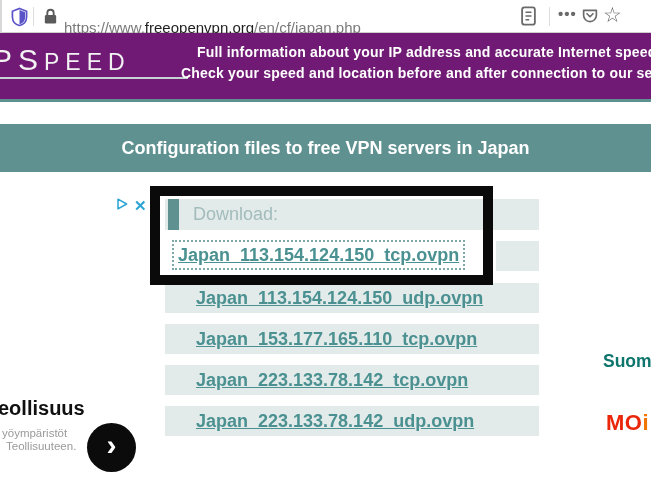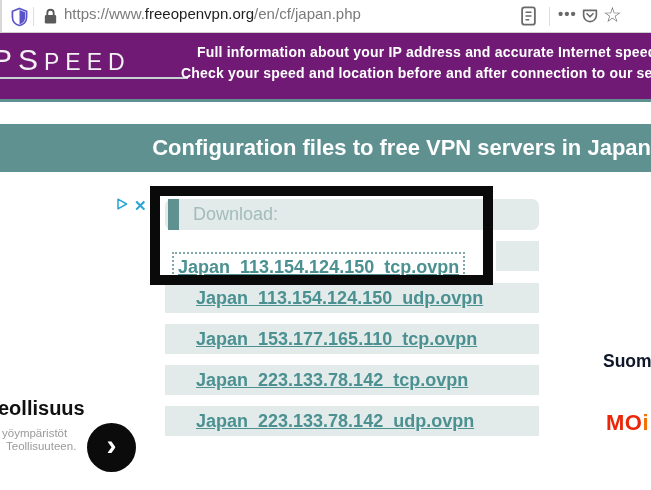--- a/index.html
+++ b/index.html
@@ -5,72 +5,72 @@
   html,body{margin:0;padding:0;background:#fff;}
   .stage{position:relative;width:651px;height:490px;overflow:hidden;
          font-family:"Liberation Sans",sans-serif;background:#fff;}
 
   
   .urlbar{position:absolute;left:0;top:0;width:651px;height:33px;background:#fff;
           border-bottom:1px solid #cfcfcf;border-left:2px solid #d8d8d8;box-sizing:border-box;}
   .urlbar .vsep{position:absolute;top:7px;width:1px;height:19px;background:#ddd;}
   .shield-ic{position:absolute;left:9px;top:7px;}
   .lock-ic{position:absolute;left:41px;top:8px;}
-  .urltext{position:absolute;left:62px;top:5px;font-size:15px;white-space:nowrap;}
+  .urltext{position:absolute;left:62px;top:19px;font-size:15px;white-space:nowrap;}
   .urltext .dim{color:#7a7a7a;} .urltext .strong{color:#1f1f1f;}
   .reader-ic{position:absolute;left:519px;top:6px;}
   .dots{position:absolute;left:556px;top:5px;font-size:15px;color:#6a6a6a;letter-spacing:1px;font-weight:bold;}
   .pocket-ic{position:absolute;left:579px;top:7px;}
   .star{position:absolute;left:601px;top:3px;font-size:21px;color:#6a6a6a;}
 
   
   .siteheader{position:absolute;left:0;top:33px;width:651px;height:66px;background:#701a75;
               border-bottom:3px solid #5f9191;}
   .logo{position:absolute;left:-8px;top:10px;color:#f2f2f2;white-space:nowrap;letter-spacing:6px;}
   .logo .big{font-size:30px;} .logo .small{font-size:23px;}
   .logo-underline{position:absolute;left:-8px;top:44px;width:196px;height:2px;background:#c6d2d2;}
   .hline{position:absolute;color:#fff;font-weight:bold;font-size:14px;white-space:nowrap;letter-spacing:0.2px;}
   .hline1{left:197px;top:11px;} .hline2{left:181px;top:32px;}
 
   
   .banner{position:absolute;left:0;top:124px;width:651px;height:48px;background:#5f9191;}
-  .banner .title{display:block;text-align:right;line-height:48px;color:#fff;font-weight:bold;
-                 font-size:22px;}
+  .banner .title{display:block;text-align:center;line-height:48px;color:#fff;font-weight:bold;
+                 font-size:18px;}
 
   
   .rows{position:absolute;left:165px;top:199px;width:374px;display:flex;flex-direction:column;gap:11.3px;}
   .row{height:30px;background:#e3eaea;}
-  .row-header{height:31px;display:flex;align-items:center;padding-left:3px;box-sizing:border-box;border-radius:7px;}
+  .row-header{height:31px;display:flex;align-items:center;padding-left:3px;box-sizing:border-box;}
   .accent{width:11px;height:31px;background:#5f9191;margin-right:14px;flex:0 0 auto;}
   .dl-label{font-size:18px;color:#a2bcbc;}
   .row a{color:#4b9191;font-weight:bold;font-size:18px;text-decoration:underline;line-height:30px;}
   .row-link{padding-left:31px;box-sizing:border-box;white-space:nowrap;}
   .row-focus{padding-left:9px;
      background:linear-gradient(to right,#ffffff 0 331px,#e3eaea 331px);}
-  .row-focus a{display:inline-block;line-height:26px;margin-top:13px;padding:0 4px;
+  .row-focus a{display:inline-block;line-height:26px;margin-top:1px;padding:0 4px;
      outline:2px dotted #7fa9a9;}
 
   
   .anno-box{position:absolute;left:150px;top:186px;width:343px;height:99px;box-sizing:border-box;
             border:10px solid #0a0a0a;pointer-events:none;}
 
   
   .adchoices{position:absolute;left:115px;top:197px;display:flex;align-items:center;gap:4px;}
   .ad-close{color:#2aa4d4;font-size:15px;font-weight:bold;}
 
   
   .lad-title{position:absolute;left:-2px;top:397px;font-size:20px;font-weight:bold;color:#101010;white-space:nowrap;}
   .lad-l1{position:absolute;left:2px;top:427px;font-size:11.5px;color:#9a9a9a;white-space:nowrap;}
   .lad-l2{position:absolute;left:6px;top:440px;font-size:11.5px;color:#9a9a9a;white-space:nowrap;}
   .lad-circle{position:absolute;left:87px;top:423px;width:49px;height:49px;border-radius:50%;
               background:#0b0b0b;display:flex;align-items:center;justify-content:center;}
   .lad-circle span{color:#fff;font-size:30px;font-weight:bold;margin-top:-5px;}
 
   
-  .rad-title{position:absolute;left:603px;top:351px;font-size:17.5px;font-weight:bold;color:#0f172a;white-space:nowrap;}
+  .rad-title{position:absolute;left:603px;top:351px;font-size:17.5px;font-weight:bold;color:#0f766e;white-space:nowrap;}
   .rad-logo{position:absolute;left:606px;top:410px;font-size:22px;font-weight:bold;white-space:nowrap;letter-spacing:0.5px;}
   .rad-logo .mo{color:#ea2508;text-align:right;} .rad-logo .i{color:#f27300;}
 </style>
 </head>
 <body>
 
 <div class="stage">
 
   <div class="urlbar">
     <span class="shield-ic">

